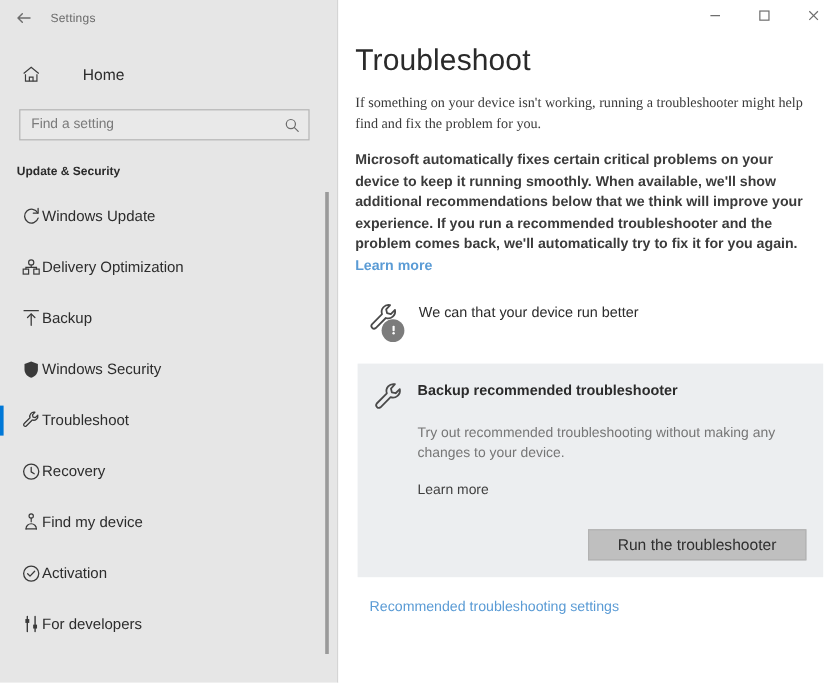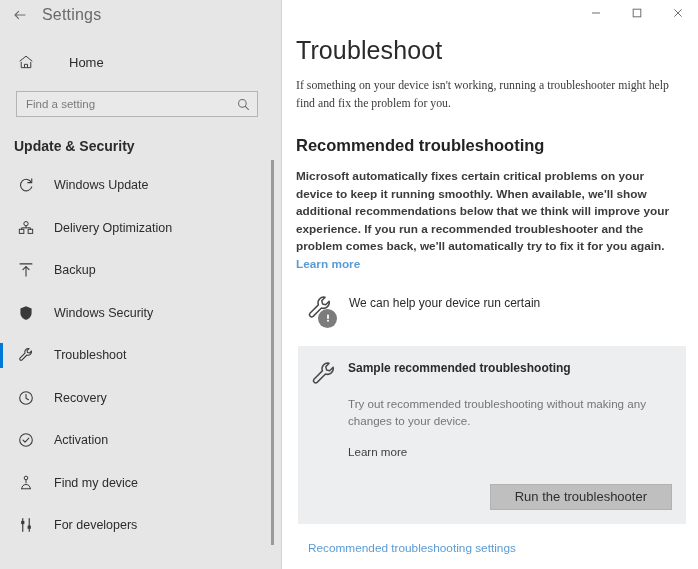--- a/index.html
+++ b/index.html
@@ -42,21 +42,21 @@
   }
   .back-arrow {
     width: 16px;
     height: 16px;
     color: #6d6d6d;
     display: flex;
     align-items: center;
     justify-content: center;
   }
   .app-title {
-    font-size: 16px;
+    font-size: 10px;
     color: #6a6a6a;
     letter-spacing: .2px;
   }
 
   .home-row {
     display: flex;
     align-items: center;
     gap: 34px;
     padding: 0 0 0 17px;
     height: 36px;
@@ -83,35 +83,34 @@
     font-family: "Liberation Sans", sans-serif;
     font-size: 11.5px;
     color: #5d5d5d;
     padding: 0;
   }
   .search-input::placeholder { color: #7a7a7a; opacity: 1; }
   .search-icon { width: 13px; height: 13px; color: #6b6b6b; display:flex; align-items:center; justify-content:center;}
 
   .section-title {
     margin: 21px 0 0 14px;
-    font-size: 14px;
+    font-size: 10px;
     font-weight: bold;
     color: #2b2b2b;
   }
 
   .nav-list {
     margin-top: 10px;
   }
   .nav-item {
     position: relative;
     display: flex;
     align-items: center;
     height: 42.5px;
     padding-left: 17px;
-    gap: 19px;
     box-sizing: border-box;
   }
   .nav-item .ico {
     width: 18px;
     height: 18px;
     color: #3a3a3a;
     display: flex;
     align-items: center;
     justify-content: center;
     flex: 0 0 18px;
@@ -424,42 +423,42 @@
           <svg width="18" height="18" viewBox="0 0 20 20" fill="none" stroke="currentColor" stroke-width="1.2">
             <circle cx="10" cy="10" r="7"></circle>
             <path d="M10 6v4.3l2.8 1.7" stroke-linecap="round" stroke-linejoin="round"></path>
           </svg>
         </span>
         <span class="label">Recovery</span>
       </div>
 
       <div class="nav-item">
         <span class="ico">
-          <svg width="18" height="18" viewBox="0 0 20 20" fill="none" stroke="currentColor" stroke-width="1.2">
-            <circle cx="10" cy="10" r="7"></circle>
-            <path d="m6.7 10.1 2.2 2.2 4.3-4.5" stroke-linecap="round" stroke-linejoin="round"></path>
-          </svg>
-        </span>
-        <span class="label">Activation</span>
-      </div>
-
-      <div class="nav-item">
-        <span class="ico">
           <svg width="18" height="18" viewBox="0 0 20 20" fill="none" stroke="currentColor" stroke-width="1.1">
             <circle cx="10" cy="4.4" r="2"></circle>
             <path d="M10 6.4v3.4" stroke-linecap="round"></path>
             <path d="M5.2 16.4c0-2.7 2.1-4.8 4.8-4.8s4.8 2.1 4.8 4.8" stroke-linecap="round"></path>
             <path d="M5.2 16.4h9.6" stroke-linecap="round"></path>
           </svg>
         </span>
         <span class="label">Find my device</span>
       </div>
 
       <div class="nav-item">
         <span class="ico">
+          <svg width="18" height="18" viewBox="0 0 20 20" fill="none" stroke="currentColor" stroke-width="1.2">
+            <circle cx="10" cy="10" r="7"></circle>
+            <path d="m6.7 10.1 2.2 2.2 4.3-4.5" stroke-linecap="round" stroke-linejoin="round"></path>
+          </svg>
+        </span>
+        <span class="label">Activation</span>
+      </div>
+
+      <div class="nav-item">
+        <span class="ico">
           <svg width="18" height="18" viewBox="0 0 20 20" fill="none" stroke="currentColor" stroke-width="1.3">
             <path d="M6.4 3v14M13.6 3v14" stroke-linecap="round"></path>
             <rect x="4.6" y="5.4" width="3.6" height="3.6" fill="currentColor" stroke="none"></rect>
             <rect x="11.8" y="10.6" width="3.6" height="3.6" fill="currentColor" stroke="none"></rect>
           </svg>
         </span>
         <span class="label">For developers</span>
       </div>
 
     </div>
@@ -487,51 +486,50 @@
           </svg>
       </div>
     </div>
 
     <div class="content">
 
       <h1 class="page-title">Troubleshoot</h1>
 
       <p class="intro">If something on your device isn't working, running a troubleshooter might help find and fix the problem for you.</p>
 
-      <h2 class="sub-title">Recommended troubleshooting</h2>
 
       <p class="body-copy"><span>Microsoft automatically fixes certain critical problems on your device to keep it running smoothly. When available, we'll show additional recommendations below that we think will improve your experience. If you run a recommended troubleshooter and the problem comes back, we'll automatically try to fix it for you again. </span><a class="link" href="#">Learn more</a></p>
 
       <div class="status-row">
         <div class="wrench-badge">
           <span class="wrench">
             <svg width="30" height="30" viewBox="0 0 20 20" fill="none" stroke="currentColor" stroke-width="1">
               <path d="M13.4 2.8a3.9 3.9 0 0 0-4.5 5.1l-5.6 5.6a1.5 1.5 0 0 0 2.1 2.1l5.6-5.6a3.9 3.9 0 0 0 5.1-4.5l-2.3 2.3-2.1-.5-.5-2.1 2.2-2.4Z" stroke-linejoin="round"></path>
             </svg>
           </span>
           <span class="badge-dot">
             <svg width="12" height="12" viewBox="0 0 12 12">
               <rect x="5.1" y="2.4" width="1.8" height="4.6" rx=".7" fill="#ffffff"></rect>
               <circle cx="6" cy="8.7" r="1" fill="#ffffff"></circle>
             </svg>
           </span>
         </div>
         <div class="status-text">
-          <div class="status-title">We can help your device run certain</div>
+          <div class="status-title">We can that your device run better</div>
         </div>
       </div>
 
       <div class="card">
         <div class="card-head">
           <span class="card-wrench">
             <svg width="30" height="30" viewBox="0 0 20 20" fill="none" stroke="currentColor" stroke-width="1">
               <path d="M13.4 2.8a3.9 3.9 0 0 0-4.5 5.1l-5.6 5.6a1.5 1.5 0 0 0 2.1 2.1l5.6-5.6a3.9 3.9 0 0 0 5.1-4.5l-2.3 2.3-2.1-.5-.5-2.1 2.2-2.4Z" stroke-linejoin="round"></path>
             </svg>
           </span>
-          <span class="card-title">Sample recommended troubleshooting</span>
+          <span class="card-title">Backup recommended troubleshooter</span>
         </div>
         <div class="card-desc">Try out recommended troubleshooting without making any changes to your device.</div>
         <div class="card-learn">
           <a href="#">Learn more</a>
         </div>
         <div class="card-actions">
           <button class="run-btn">Run the troubleshooter</button>
         </div>
       </div>
 

